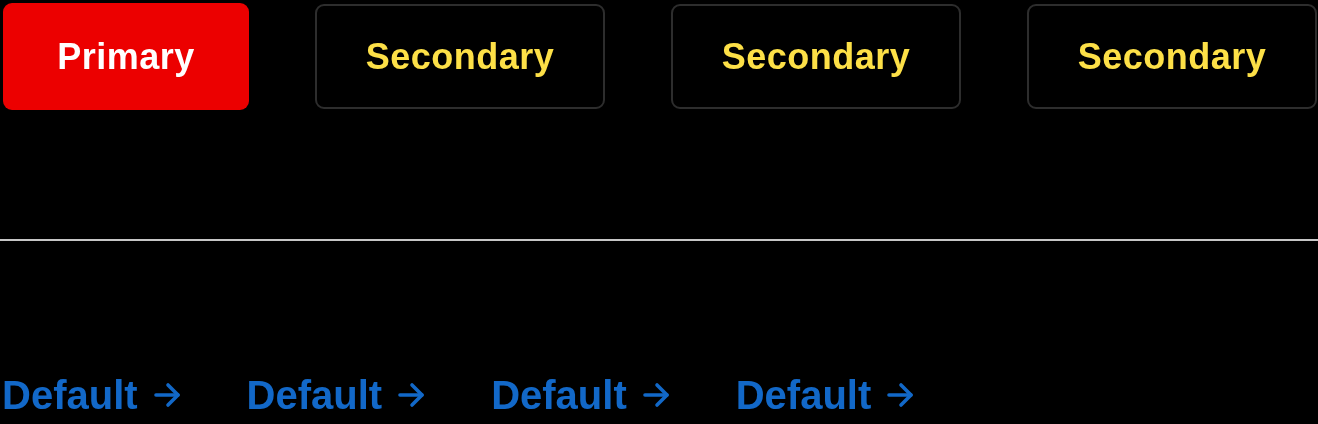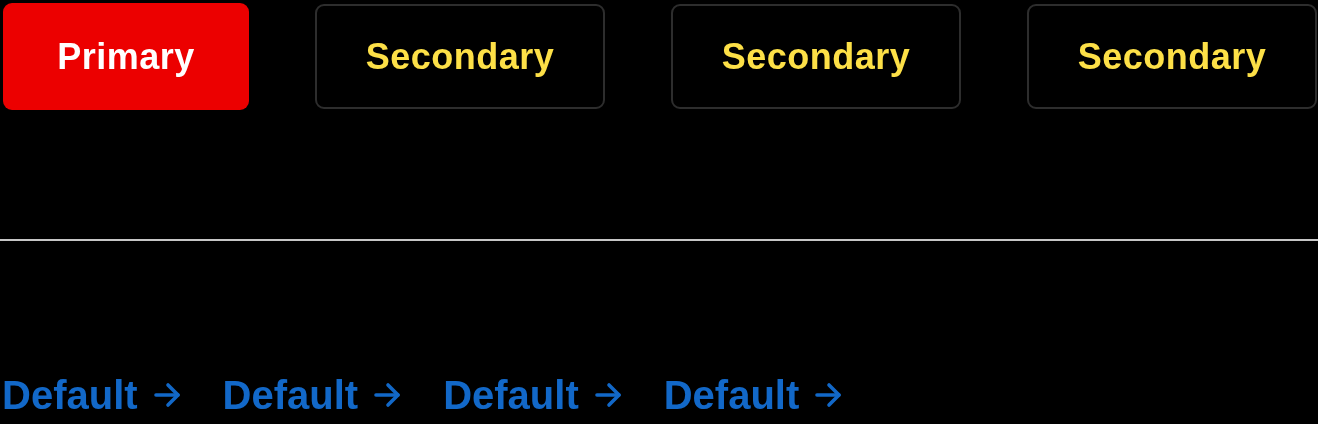--- a/index.html
+++ b/index.html
@@ -62,21 +62,21 @@
     background: #C6C6C6;
   }
 
   
   .links-row {
     position: absolute;
     top: 372px;
     left: 2px;
     display: flex;
     align-items: flex-end;
-    gap: 40px;
+    gap: 64px;
   }
   .text-link {
     display: inline-flex;
     align-items: center;
     gap: 15px;
     color: #1268C8;
     font-size: 40px;
     font-weight: bold;
     line-height: 46px;
     text-decoration: none;

